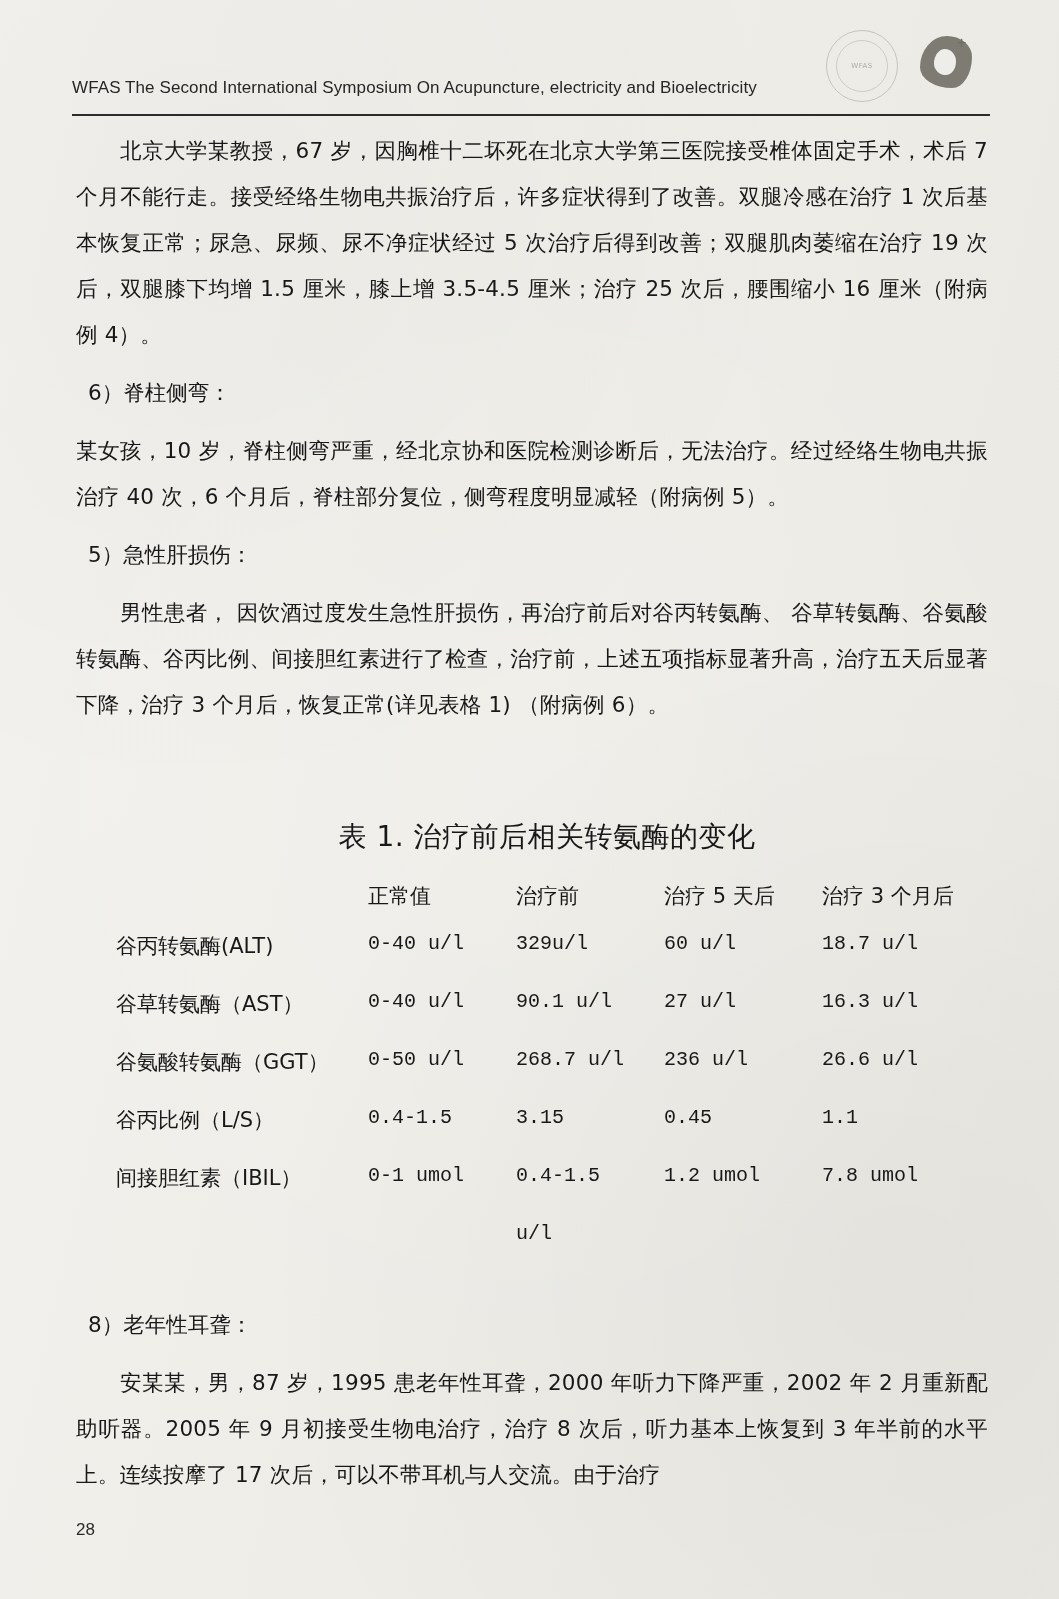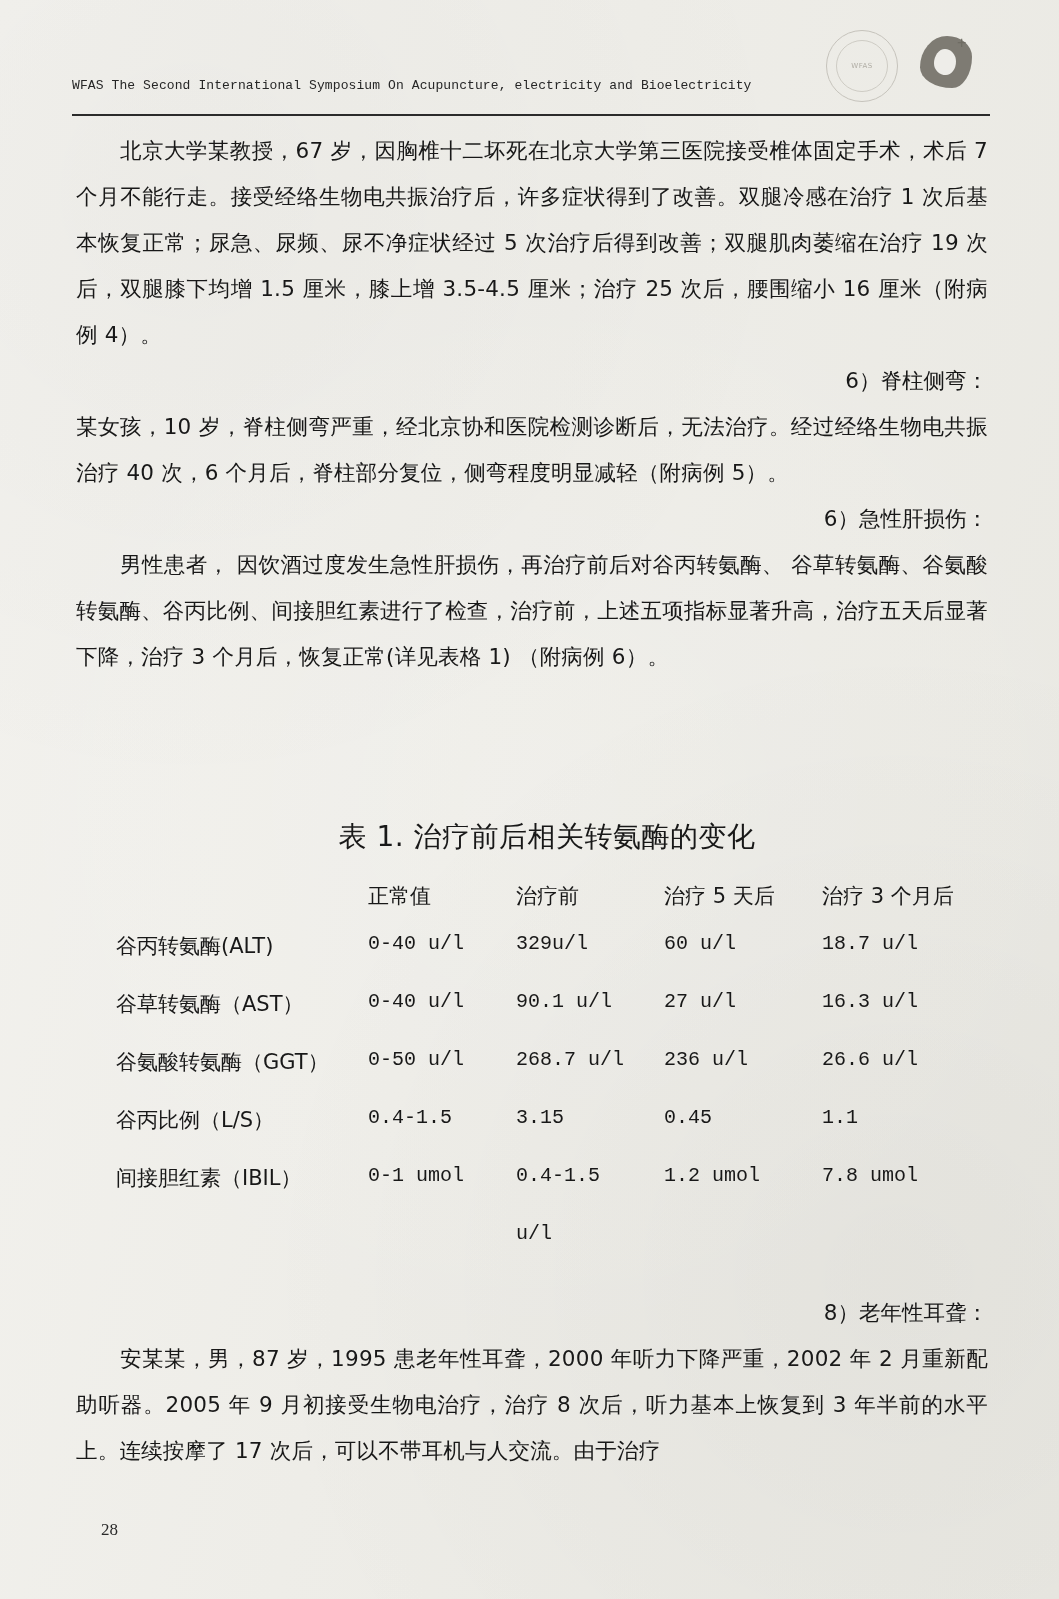--- a/index.html
+++ b/index.html
@@ -38,22 +38,22 @@
   }
   .header-rule {
     position: absolute;
     left: 72px;
     top: 114px;
     width: 918px;
     height: 2px;
     background: #2b2b2b;
   }
   .header-title {
-    font-family: Liberation Mono, monospace;
-    font-size: 13px;
+    font-family: Liberation Sans, sans-serif;
+    font-size: 17px;
     letter-spacing: 0.1px;
     color: #262626;
     white-space: nowrap;
   }
   
   .logo-seal {
     position: absolute;
     left: 826px;
     top: 30px;
     width: 70px;
@@ -136,22 +136,21 @@
   }
   p.indent {
     text-indent: 44px;
   }
   .sec-gap-sm { margin-top: 22px; }
   .sec-gap { margin-top: 26px; }
   .heading {
     font-size: 21.5px;
     line-height: 46px;
     color: #181818;
-    margin: 0;
-    text-align: right;
+    margin: 12px;
   }
   
   .table-wrap {
     position: absolute;
     left: 76px;
     top: 818px;
     width: 912px;
   }
   .table-title {
     text-align: center;
@@ -208,23 +207,22 @@
     position: absolute;
     left: 76px;
     top: 1290px;
     width: 912px;
   }
   .page-number {
     position: absolute;
     left: 76px;
     top: 1520px;
     font-size: 17px;
-    font-family: Liberation Serif, serif;
+    font-family: Liberation Sans, sans-serif;
     color: #2a2a2a;
-    margin-left: 25px;
   }
 </style>
 </head>
 <body>
 
 <div class="page">
   <div class="grain"></div>
 
   <div class="logo-seal">
     <div class="seal-text">WFAS</div>
@@ -236,21 +234,21 @@
 
   <div class="header">
     <div class="header-title">WFAS The Second International Symposium On Acupuncture, electricity and Bioelectricity</div>
   </div>
   <div class="header-rule"></div>
 
   <div class="content">
     <p class="para indent">北京大学某教授，67 岁，因胸椎十二坏死在北京大学第三医院接受椎体固定手术，术后 7 个月不能行走。接受经络生物电共振治疗后，许多症状得到了改善。双腿冷感在治疗 1 次后基本恢复正常；尿急、尿频、尿不净症状经过 5 次治疗后得到改善；双腿肌肉萎缩在治疗 19 次后，双腿膝下均增 1.5 厘米，膝上增 3.5-4.5 厘米；治疗 25 次后，腰围缩小 16 厘米（附病例 4）。</p>
     <p class="heading sec-gap">6）脊柱侧弯：</p>
     <p class="para sec-gap-sm">某女孩，10 岁，脊柱侧弯严重，经北京协和医院检测诊断后，无法治疗。经过经络生物电共振治疗 40 次，6 个月后，脊柱部分复位，侧弯程度明显减轻（附病例 5）。</p>
-    <p class="heading sec-gap">6）急性肝损伤：</p>
+    <p class="heading sec-gap">5）急性肝损伤：</p>
     <p class="para indent sec-gap-sm">男性患者， 因饮酒过度发生急性肝损伤，再治疗前后对谷丙转氨酶、 谷草转氨酶、谷氨酸转氨酶、谷丙比例、间接胆红素进行了检查，治疗前，上述五项指标显著升高，治疗五天后显著下降，治疗 3 个月后，恢复正常(详见表格 1) （附病例 6）。</p>
   </div>
 
   <div class="ghost" style="left:80px; top:770px;">　　　　</div>
   <div class="ghost" style="left:590px; top:1210px;">　　　　</div>
 
   <div class="table-wrap">
     <div class="table-title">表 1. 治疗前后相关转氨酶的变化</div>
     <table class="data">
       <thead>

